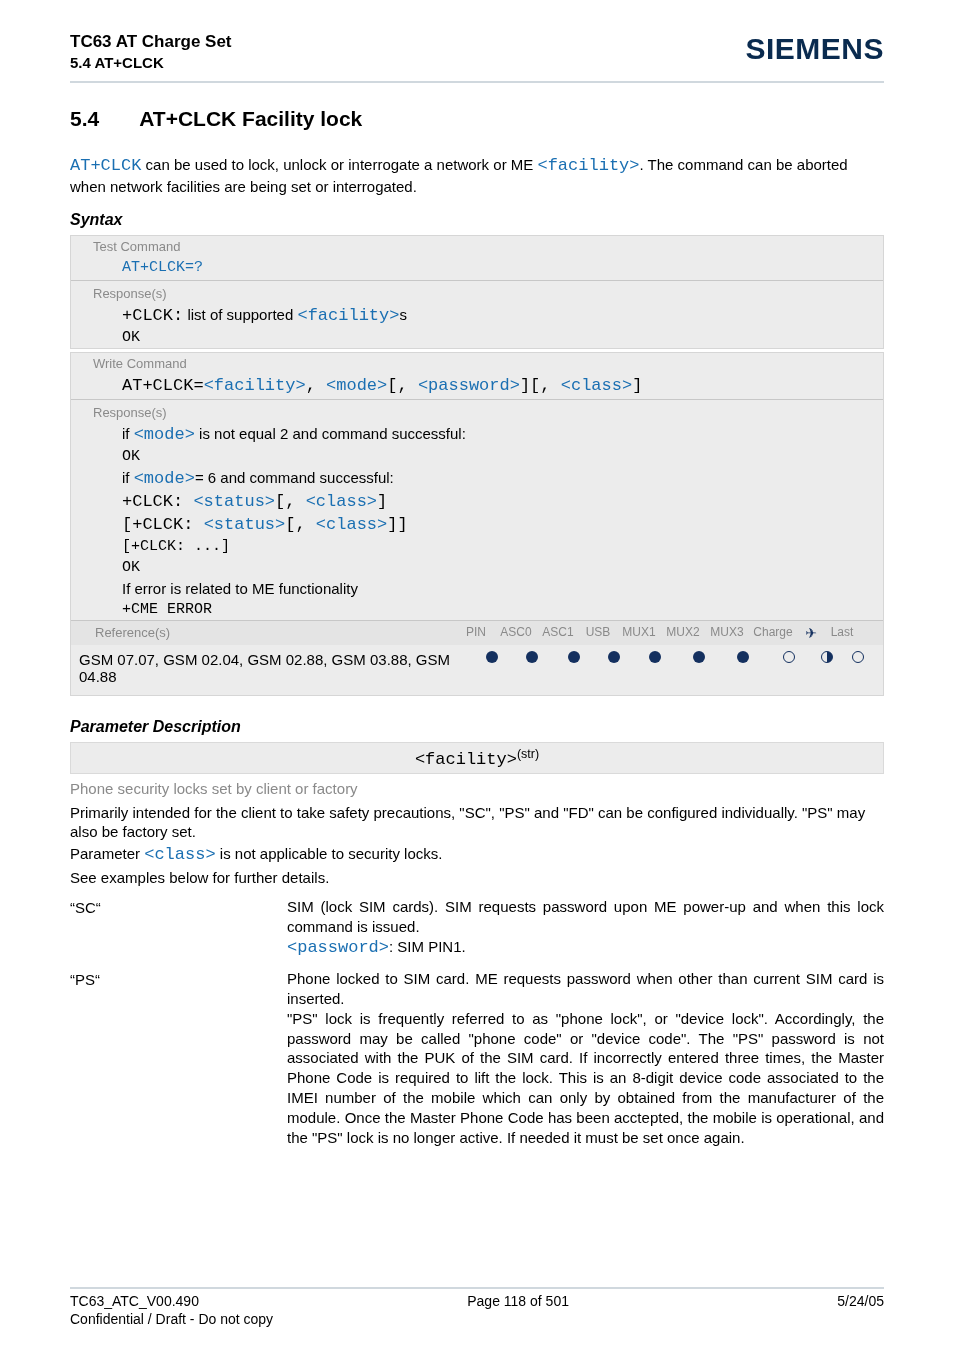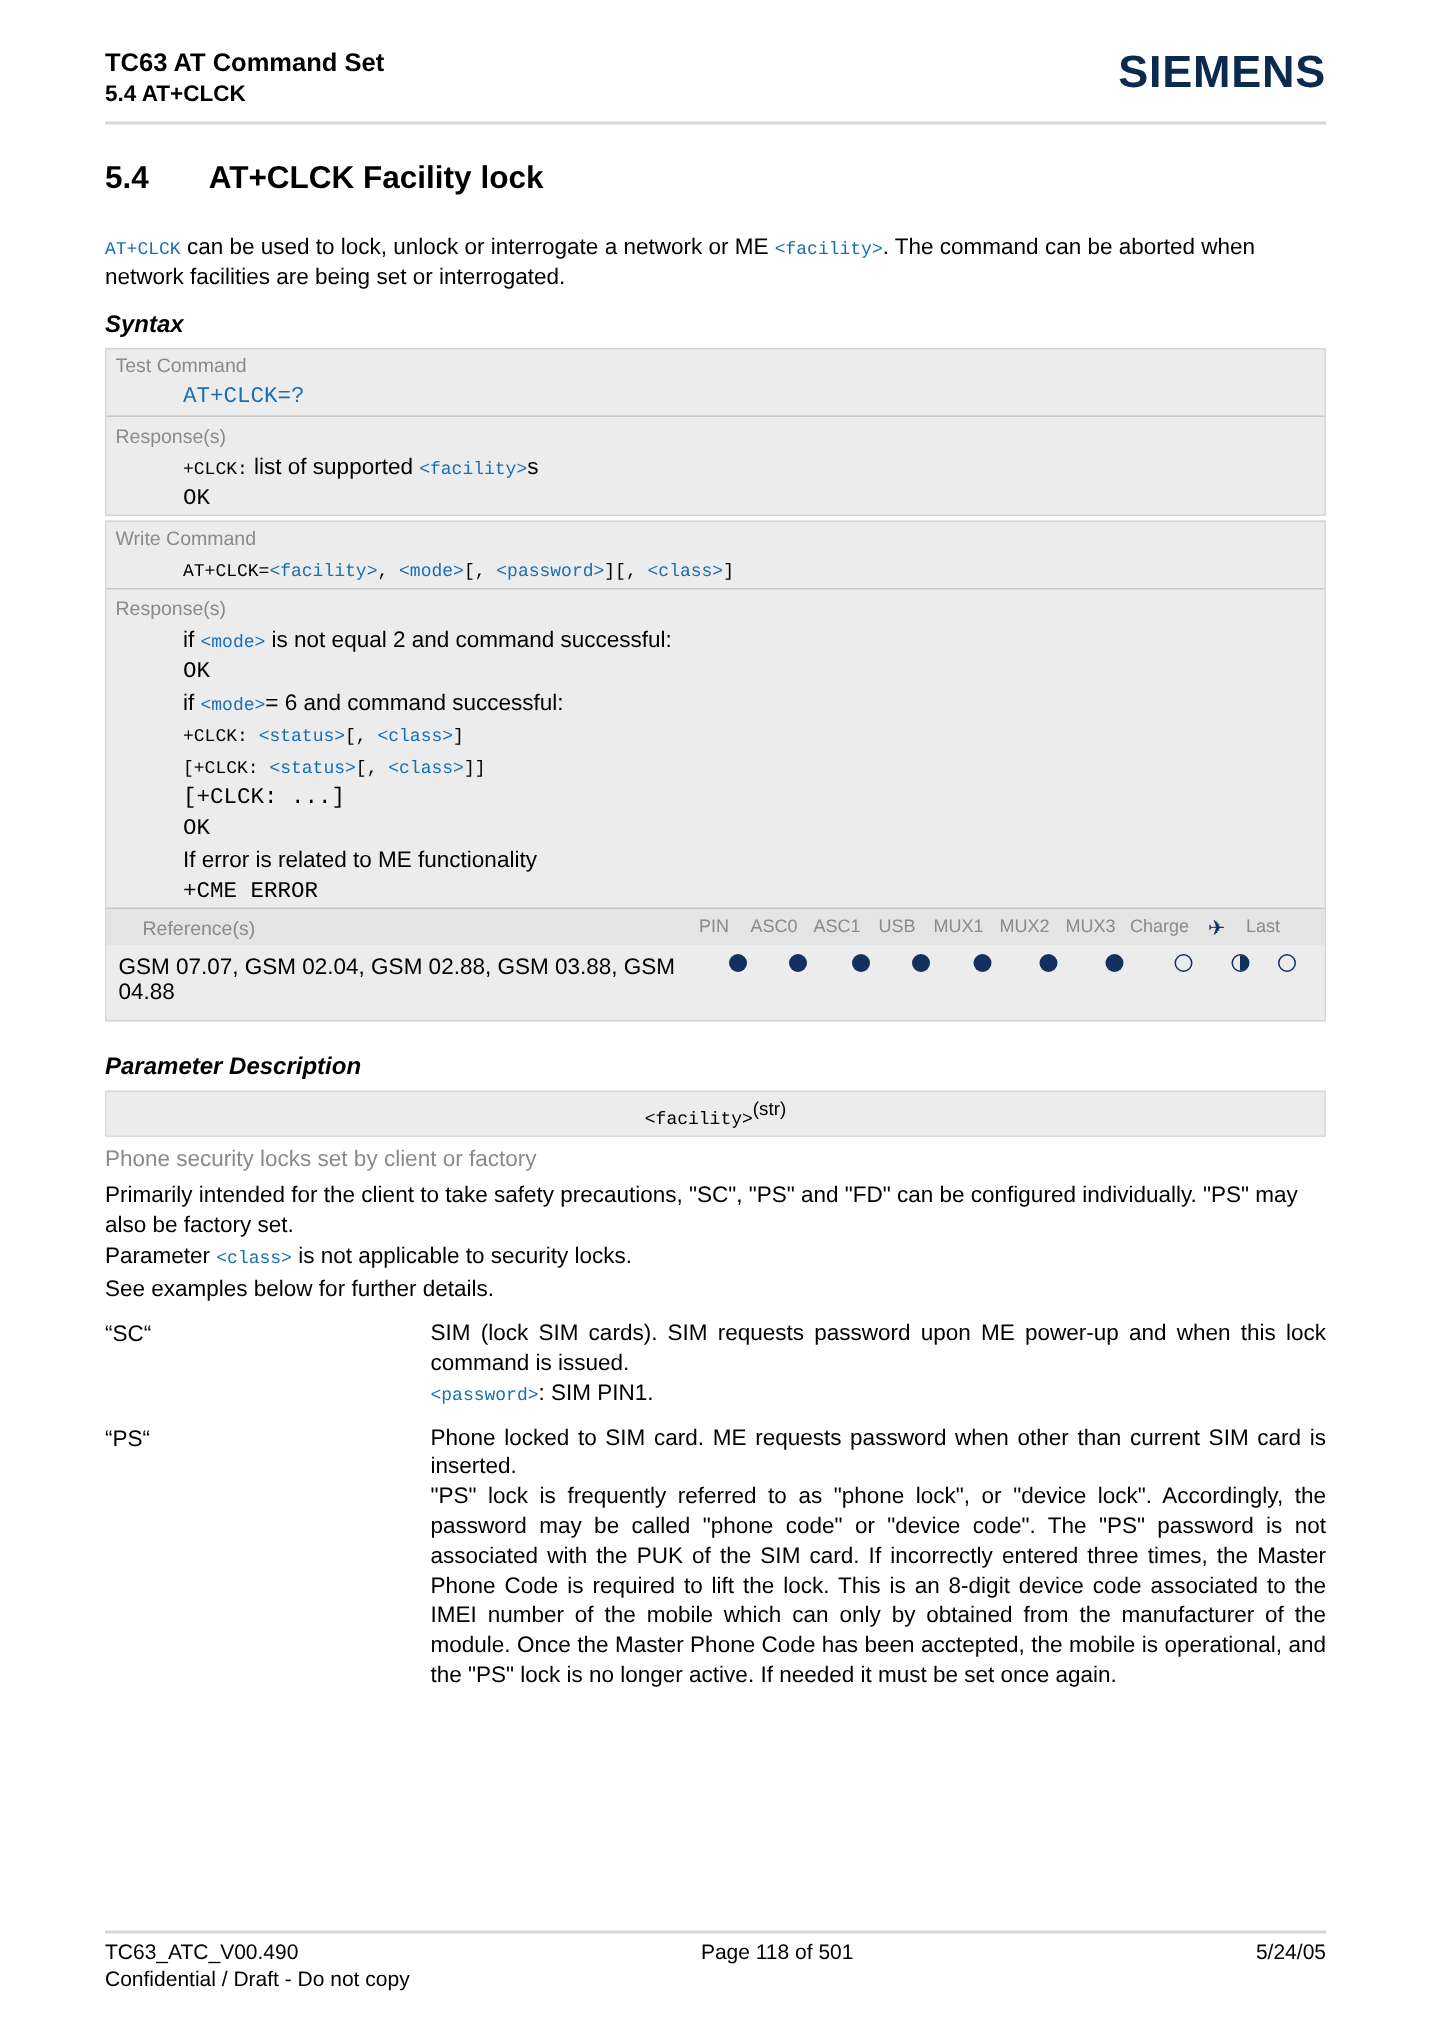--- a/index.html
+++ b/index.html
@@ -31,25 +31,25 @@
   }
   .header-row{display:flex;align-items:flex-start;justify-content:space-between;}
   .doc-title{font-weight:bold;font-size:17px;}
   .doc-sub{font-weight:bold;font-size:15px;margin-top:2px;}
   .brand{font-family: Arial, Helvetica, sans-serif;font-weight:900;font-size:30px;letter-spacing:0.5px;color:var(--navy);}
   .hr-thick{border:none;border-top:2px solid #d0d8de;margin:10px 0 24px 0;}
   .sec-num{font-weight:bold;font-size:21px;}
   .sec-title{font-weight:bold;font-size:21px;}
   .sec-row{display:flex;gap:40px;align-items:baseline;margin-top:20px;margin-bottom:24px;}
   .para{font-size:15px;line-height:1.3;margin-bottom:14px;}
-  .mono{font-family: "Courier New", Courier, monospace;font-size:12px;}
+  .mono{font-family: "Courier New", Courier, monospace;font-size:17px;}
   .link{color:var(--link);}
   .subhead{font-style:italic;font-weight:bold;font-size:16px;margin-top:10px;margin-bottom:6px;}
   .panel{background:var(--panel3);border:1px solid #d6d6d6;margin-bottom:3px;}
-  .panel-row{padding:3px 8px 3px 6px;}
+  .panel-row{padding:3px 8px 3px 22px;}
   .label-muted{color:var(--muted);font-size:13px;}
   .panel .line{padding:2px 8px 2px 6px;font-size:15px;margin-left:45px;}
   .matrix-header{display:flex;align-items:center;background:#e4e4e4;padding:4px 24px;border-top:1px solid #c7c7c7;}
   .matrix-left{flex:1;color:var(--muted);font-size:13px;}
   .matrix-cols{display:grid;grid-template-columns: 38px 42px 42px 38px 44px 44px 44px 48px 28px 34px;gap:0;color:var(--muted);font-size:12px;text-align:center;}
   .matrix-body{display:flex;align-items:flex-start;background:var(--panel3);padding:6px 8px 10px 8px;}
   .refname{flex:1;font-size:15px;}
   .dot,.circ,.half{display:inline-block;width:12px;height:12px;border-radius:50%;}
   .dot{background:var(--dot);}
   .circ{border:1.6px solid var(--dot);}
@@ -64,21 +64,21 @@
   .hr-thin{border:none;border-top:2px solid #d0d8de;margin:0 0 4px 0;}
   .footer-row{display:flex;justify-content:space-between;font-size:14px;}
   .footer-sub{font-size:14px;margin-top:2px;}
   .sectionrule{border:none;border-top:1px solid #c7c7c7;margin:2px 0;}
 </style>
 </head>
 <body>
 
 <div class="header-row">
   <div>
-    <div class="doc-title">TC63 AT Command Set</div>
+    <div class="doc-title">TC63 AT Charge Set</div>
     <div class="doc-sub">5.4 AT+CLCK</div>
   </div>
   <div class="brand">SIEMENS</div>
 </div>
 <hr class="hr-thick">
 
 <div class="sec-row">
   <span class="sec-num">5.4</span>
   <span class="sec-title">AT+CLCK   Facility lock</span>
 </div>

